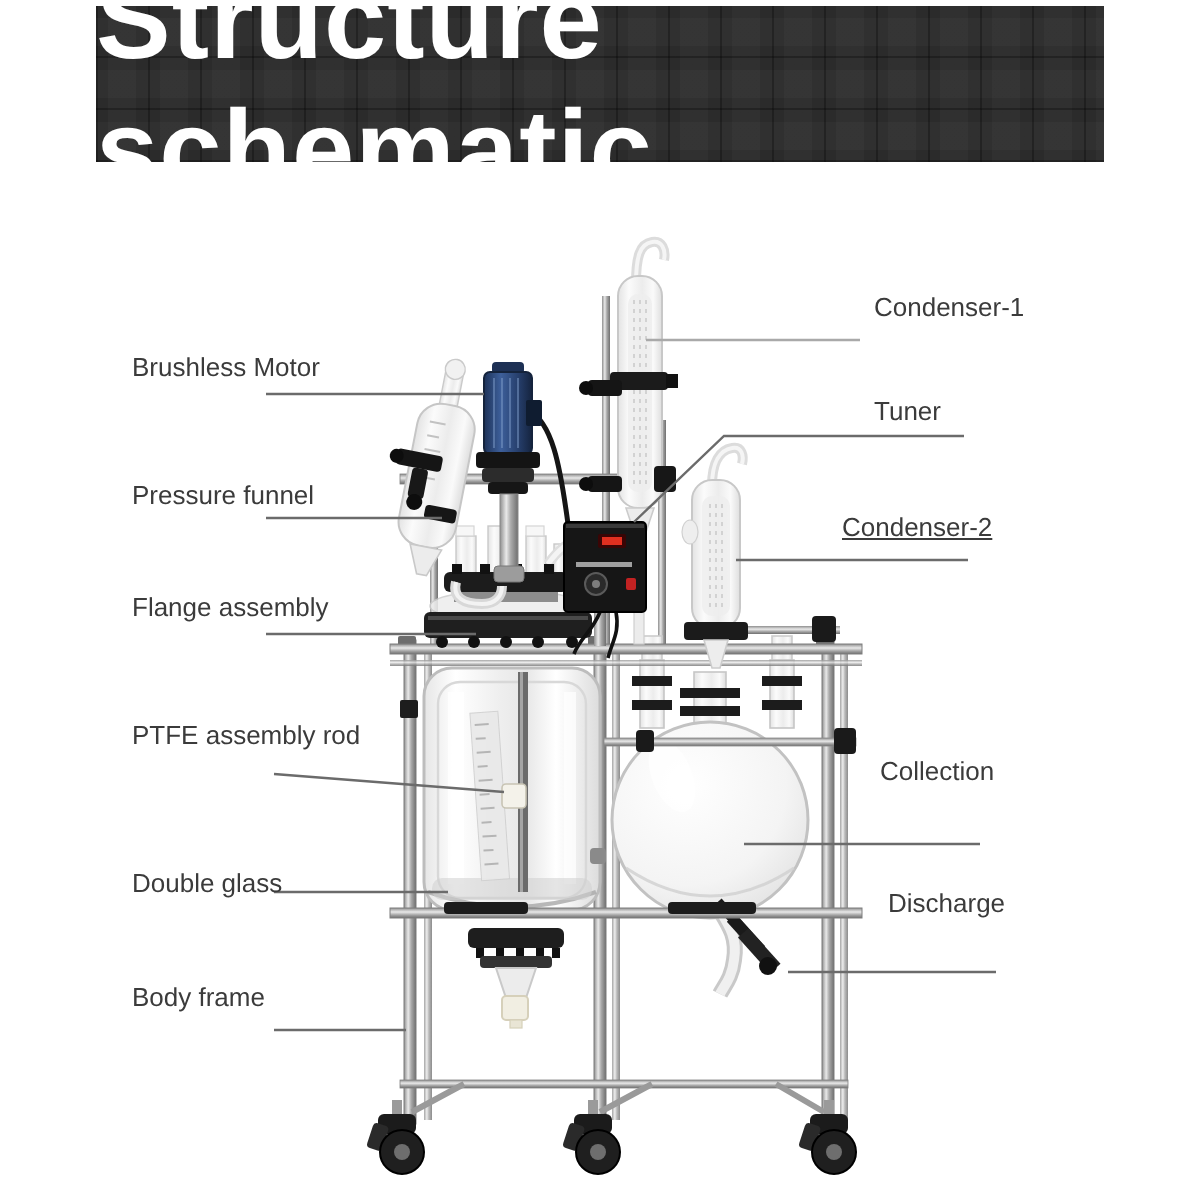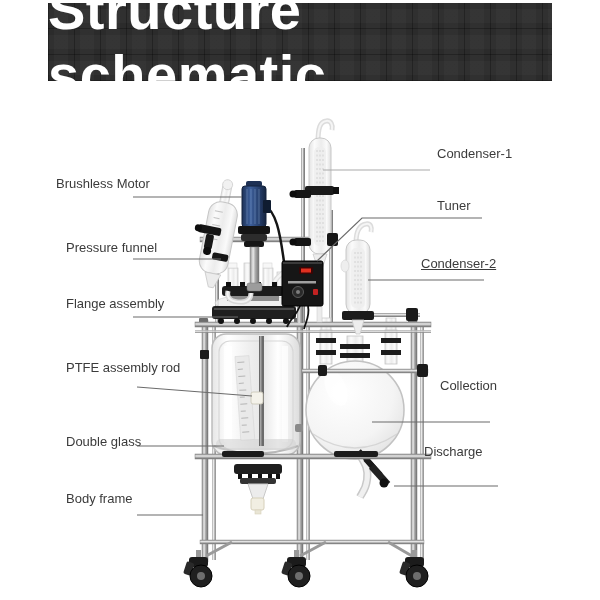--- a/index.html
+++ b/index.html
@@ -10,31 +10,31 @@
     background-image:
       repeating-linear-gradient(0deg, rgba(0,0,0,.28) 0 1px, transparent 1px 26px),
       repeating-linear-gradient(90deg, rgba(0,0,0,.28) 0 1px, transparent 1px 26px),
       repeating-linear-gradient(0deg, transparent 0 6px, rgba(255,255,255,.025) 6px 20px, transparent 20px 26px),
       repeating-linear-gradient(90deg, transparent 0 6px, rgba(255,255,255,.025) 6px 20px, transparent 20px 26px);
     display:flex;align-items:center;justify-content:center;}
   #banner .title{color:#ffffff;font-size:56px;font-weight:700;letter-spacing:.5px;}
   
   .lbl{position:absolute;color:#3b3b3b;font-size:13px;line-height:23px;white-space:nowrap;}
   .lbl span{display:block;}
-  #lbl-brushless-motor{left:56px;top:172px;}
+  #lbl-brushless-motor{left:66px;top:172px;}
   #lbl-pressure-funnel{left:66px;top:236px;}
   #lbl-flange-assembly{left:66px;top:292px;}
   #lbl-ptfe-stirring-rod{left:66px;top:356px;}
   #lbl-double-glass-kettle-body{left:66px;top:398px;margin-top:32px;}
   #lbl-body-frame{left:66px;top:487px;}
   #lbl-condenser-1{left:437px;top:142px;}
   #lbl-tuner{left:437px;top:194px;}
   #lbl-condenser-2{left:421px;top:252px;text-decoration:underline;}
   #lbl-collection-bottle{left:440px;top:373px;line-height:25px;}
-  #lbl-discharge-valve{left:424px;top:440px;line-height:24px;}
+  #lbl-discharge-valve{left:444px;top:440px;line-height:24px;}
   svg{position:absolute;left:0;top:0;}
 </style>
 </head>
 <body>
 
 <div id="stage">
 
   <div id="banner">
     <div class="title">Structure schematic</div>
   </div>

